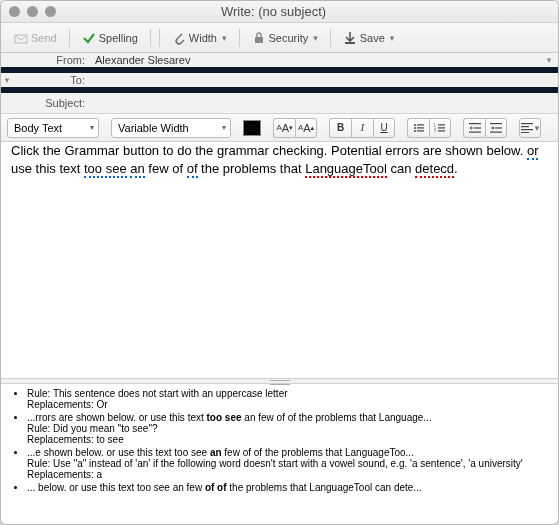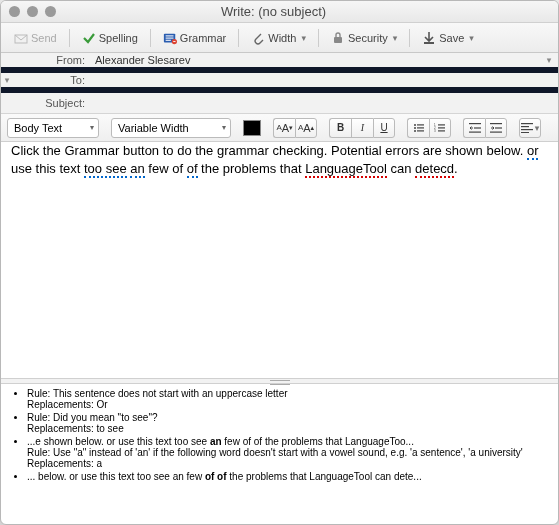--- a/index.html
+++ b/index.html
@@ -71,33 +71,20 @@
     <div class="sep"></div>
     <div class="tbtn">
       <span class="icn">
           <svg width="14" height="14" viewBox="0 0 14 14">
             <path d="M2 7 L6 11 L12 3" fill="none" stroke="#3a9b3a" stroke-width="2.2"></path>
           </svg>
         </span>
       <span>Spelling</span>
     </div>
     <div class="sep"></div>
-    <div class="tbtn">
-      <span class="icn">
-          <svg width="16" height="14" viewBox="0 0 16 14">
-            <rect x="1" y="2" width="13" height="10" rx="1" fill="#2a5db0"></rect>
-            <rect x="3" y="4" width="9" height="1.2" fill="#fff"></rect>
-            <rect x="3" y="6.5" width="9" height="1.2" fill="#fff"></rect>
-            <rect x="3" y="9" width="6" height="1.2" fill="#fff"></rect>
-            <circle cx="13" cy="11" r="3" fill="#d43"></circle>
-            <rect x="11.7" y="10.5" width="2.6" height="1" fill="#fff"></rect>
-          </svg>
-        </span>
-      <span>Grammar</span>
-    </div>
     <div class="sep"></div>
     <div class="tbtn">
       <span class="icn">
           <svg width="14" height="14" viewBox="0 0 14 14">
             <path d="M10 3 L5 8 Q3 10 5 12 Q7 14 9 12 L12 9" fill="none" stroke="#666" stroke-width="1.4"></path>
           </svg>
         </span>
       <span>Width</span>
       <span class="dd">▾</span>
     </div>
@@ -224,19 +211,19 @@
 
   <div class="editor">
     <span>Click the Grammar button to do the grammar checking. Potential errors are shown below. </span><span class="err-gram">or</span><span> use this text </span><span class="err-gram">too see</span><span> </span><span class="err-gram">an</span><span> few of </span><span class="err-gram">of</span><span> the problems that </span><span class="err-spell">LanguageTool</span><span> can </span><span class="err-spell">detecd</span><span>.</span>
   </div>
 
   <div class="divider"></div>
 
   <div class="issues">
     <ul id="issues-list">
         <li><span class="sub">Rule: This sentence does not start with an uppercase letter</span><span class="sub">Replacements: Or</span></li>
-        <li><span class="sub">Rule: Did you mean "to see"?</span><span class="sub">Replacements: to see</span></li>
+        <li><span><span>...rrors are shown below. or use this text </span><b>too see</b><span> an few of of the problems that Language...</span></span><span class="sub">Rule: Did you mean "to see"?</span><span class="sub">Replacements: to see</span></li>
         <li><span><span>...e shown below. or use this text too see </span><b>an</b><span> few of of the problems that LanguageToo...</span></span><span class="sub">Rule: Use "a" instead of 'an' if the following word doesn't start with a vowel sound, e.g. 'a sentence', 'a university'</span><span class="sub">Replacements: a</span></li>
         <li><span><span>... below. or use this text too see an few </span><b>of of</b><span> the problems that LanguageTool can dete...</span></span></li>
       </ul>
   </div>
 
 </div>
 
 </body></html>

